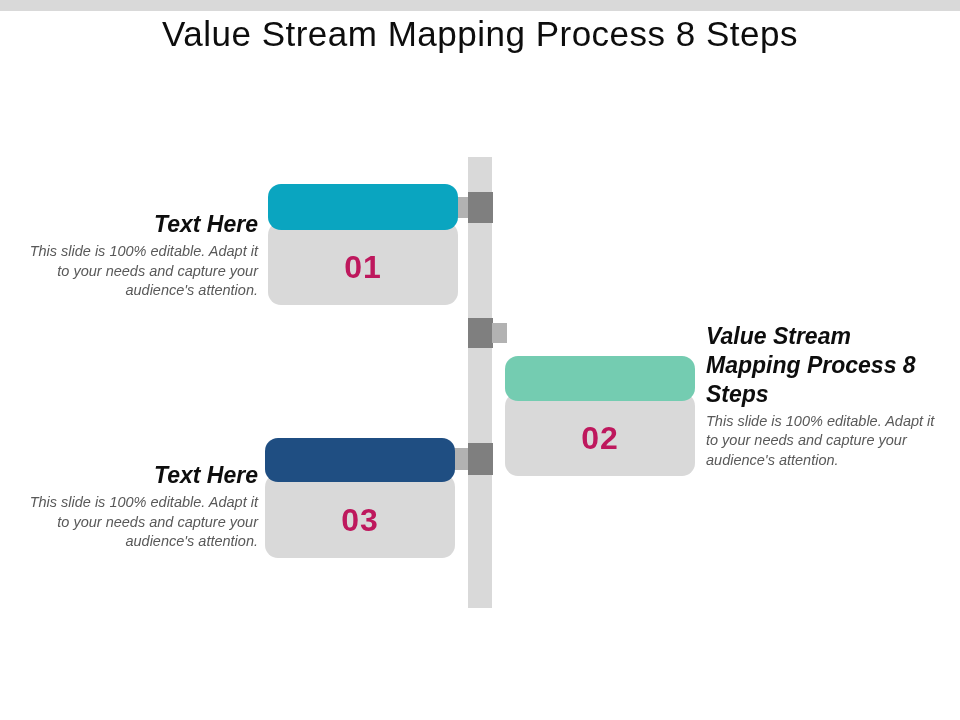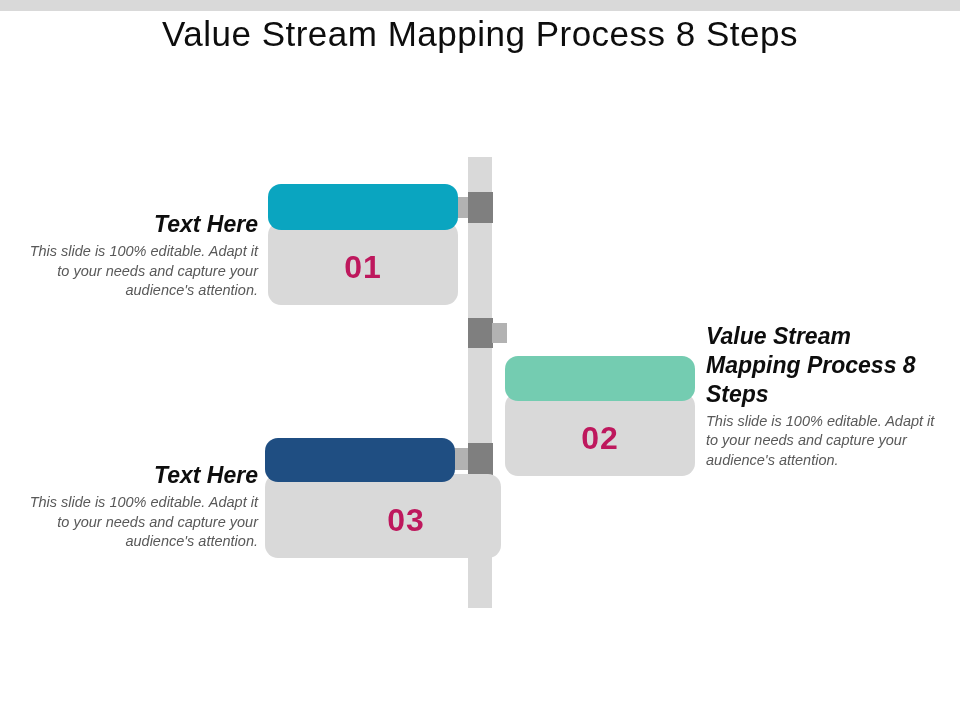--- a/index.html
+++ b/index.html
@@ -150,21 +150,21 @@
 
   <div class="step-card card-2">
     <div class="card-header" style="background-color: rgb(116, 204, 177);"></div>
     <div class="card-body" style="background-color: rgb(217, 217, 217);">
       <span class="step-number">02</span>
     </div>
   </div>
 
   <div class="step-card card-3">
     <div class="card-header" style="background-color: rgb(31, 78, 130);"></div>
-    <div class="card-body" style="background-color: rgb(217, 217, 217); padding-left: 46px;">
+    <div class="card-body" style="background-color: rgb(217, 217, 217);">
       <span class="step-number">03</span>
     </div>
   </div>
 
   <div class="text-block tb-1">
     <div class="tb-heading" style="color: rgb(13, 13, 13);">Text Here</div>
     <div class="tb-desc" style="color: rgb(89, 89, 89);">This slide is 100% editable. Adapt it to your needs and capture your audience's attention.</div>
   </div>
 
   <div class="text-block tb-2">

